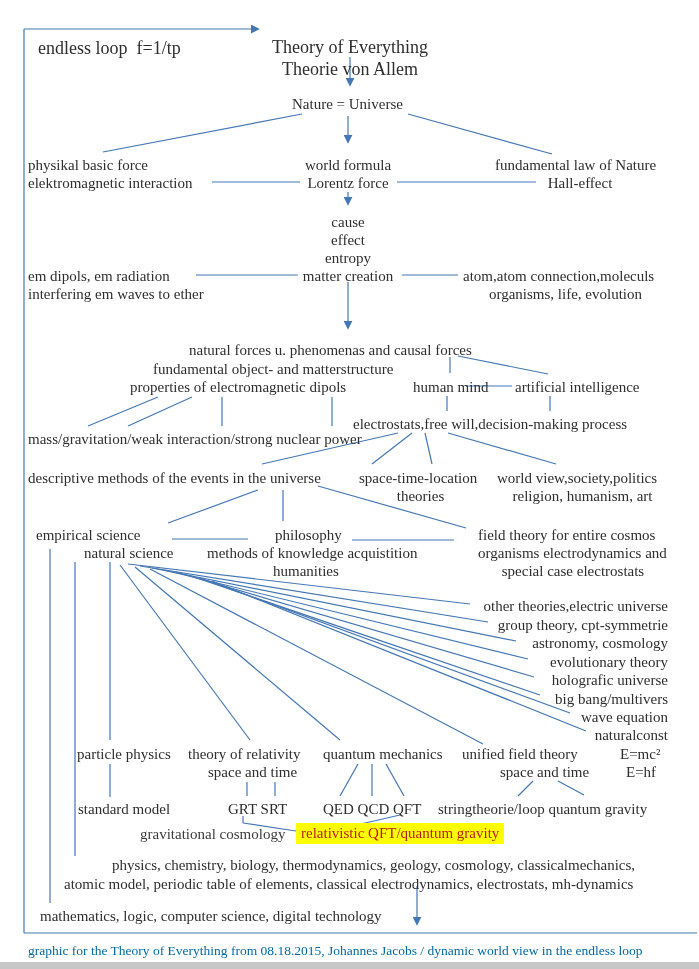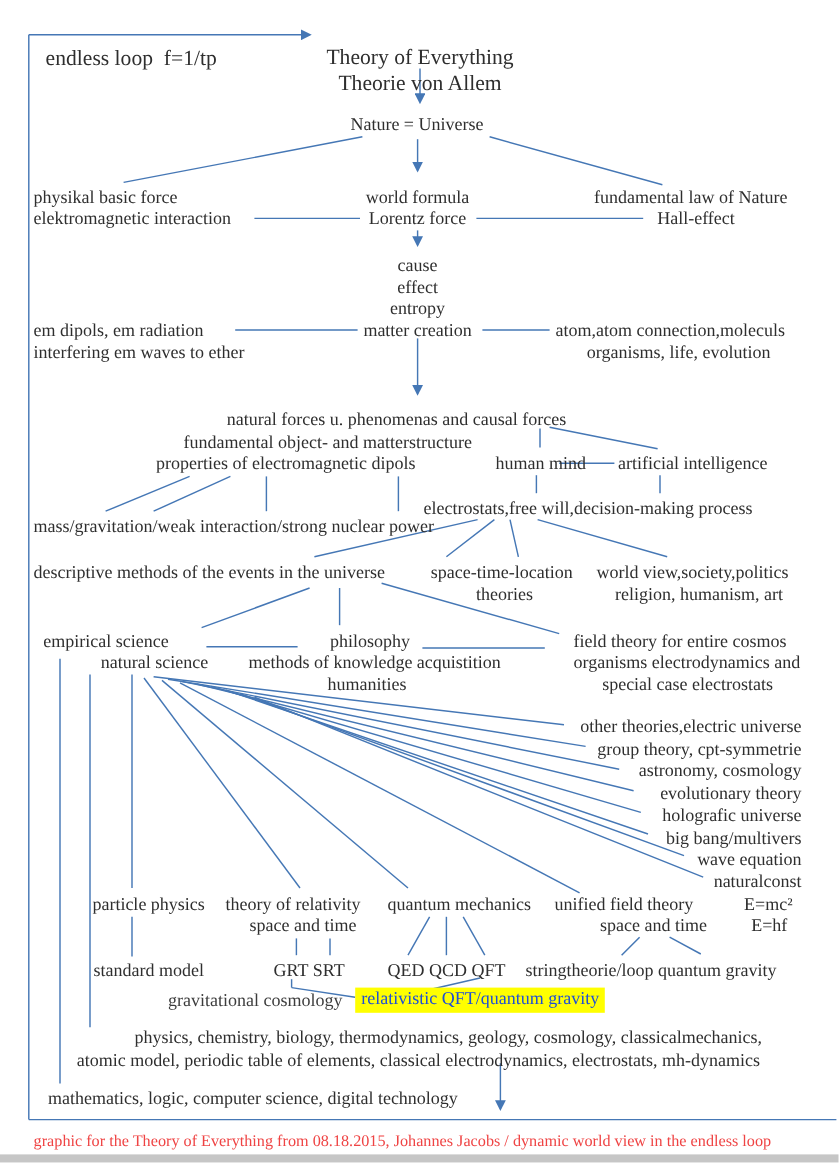--- a/index.html
+++ b/index.html
@@ -8,23 +8,23 @@
     font-family:"Liberation Serif","DejaVu Serif",serif;
     color:#2e2e2e;font-size:15px;line-height:18px;
   }
   #lines{position:absolute;left:0;top:0;width:699px;height:969px;}
   .nd{position:absolute;white-space:nowrap;}
   .ctr{text-align:center;}
   .rgt{text-align:right;}
   .pre{white-space:pre;}
   .big{font-size:18px;line-height:21px;margin-top:29px;}
   .hl{
-    background:#ffff00;color:#1d4ed8;padding:1px 5px 2px 5px;
+    background:#ffff00;color:#b91c1c;padding:1px 5px 2px 5px;
   }
-  .cap{font-size:13.5px;color:#ef4444;}
+  .cap{font-size:13.5px;color:#0369a1;}
   .graybar{position:absolute;left:0;top:962px;width:699px;height:7px;background:#c6c6c6;}
 </style>
 </head>
 <body>
 
 <div id="stage">
 
   <svg id="lines" viewBox="0 0 699 969" xmlns="http://www.w3.org/2000/svg">
     <defs>
       <marker id="arr" viewBox="0 0 10 10" refX="8" refY="5" markerWidth="7.5" markerHeight="7.5" orient="auto-start-reverse">

